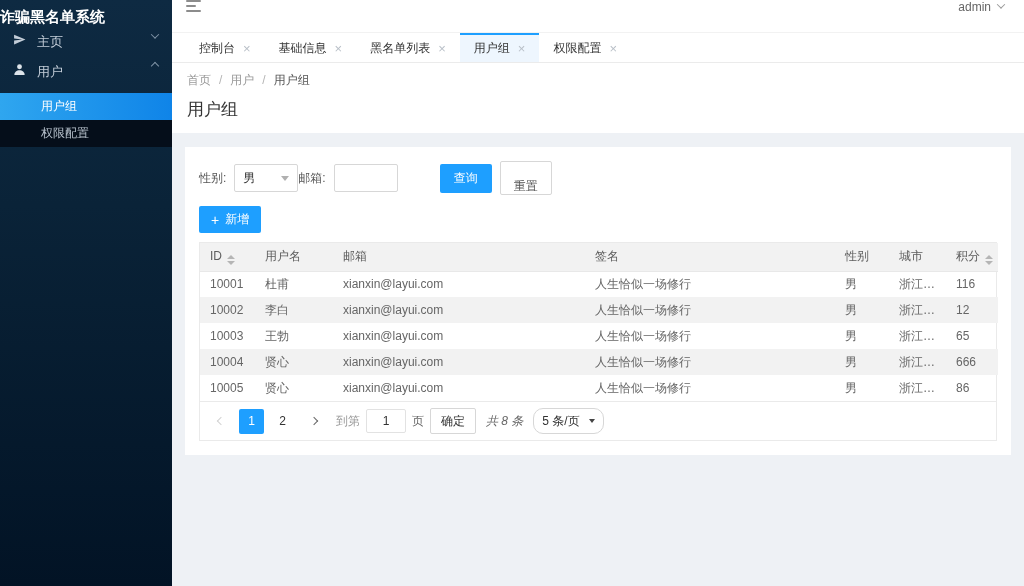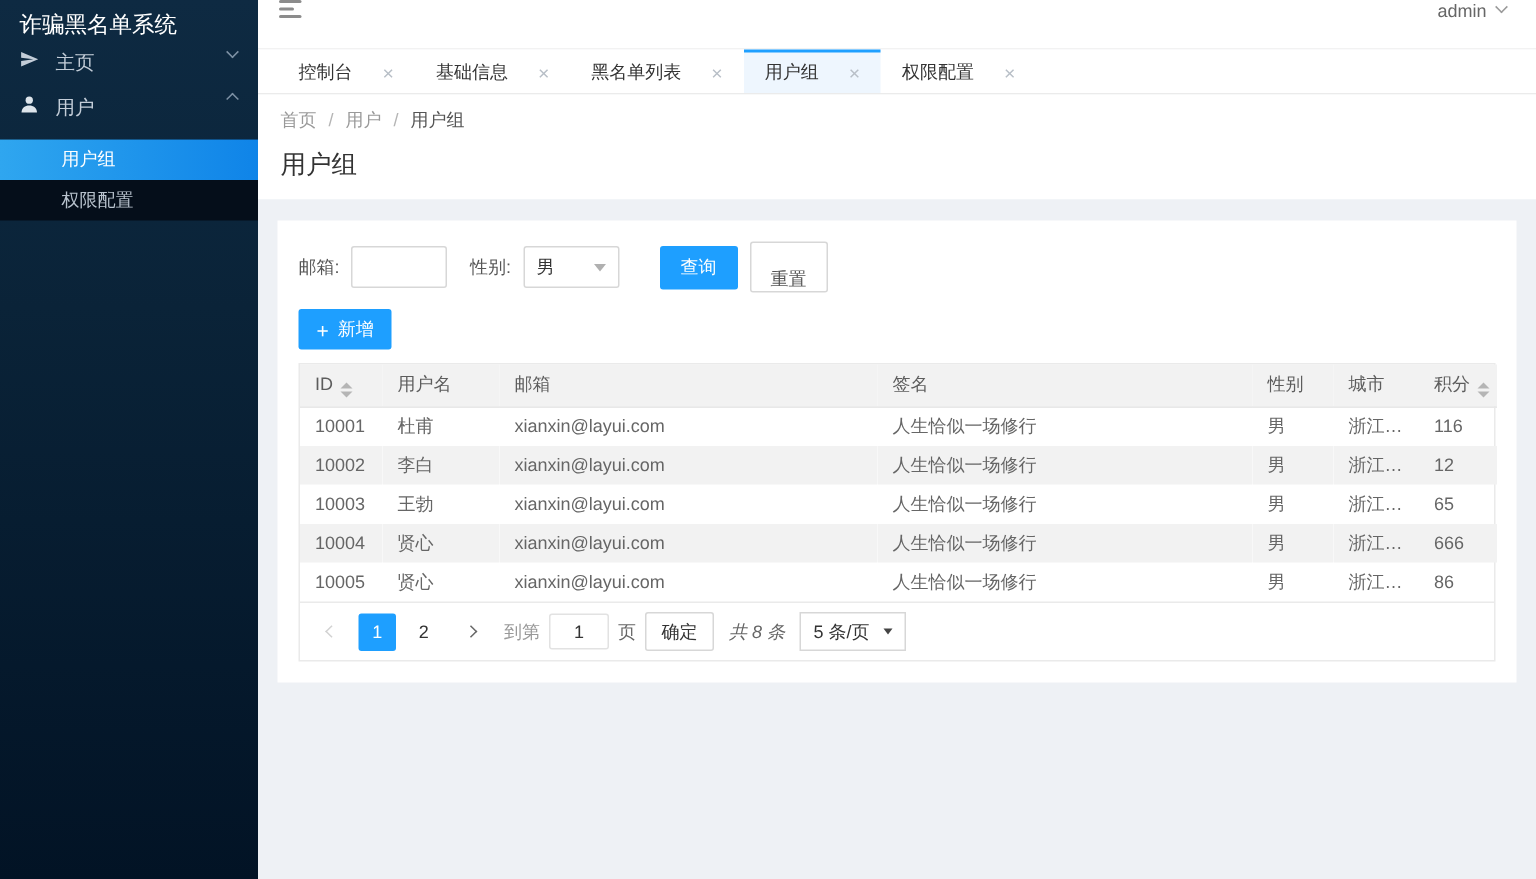--- a/index.html
+++ b/index.html
@@ -8,21 +8,21 @@
     font-family:"Liberation Sans","DejaVu Sans",sans-serif;
     font-size:12px; color:#333; background:#eef1f5; overflow:hidden;
   }
   .screen { position:relative; width:1024px; height:586px; }
 
   
   .sidebar {
     position:absolute; left:0; top:0; width:172px; height:586px;
     background:linear-gradient(180deg,#0e2a42 0%,#0a2338 35%,#021325 100%);
   }
-  .logo { height:33px; line-height:33px; padding-left:13px; color:#fff; font-size:15px; font-weight:normal; }
+  .logo { height:33px; line-height:33px; color:#fff; font-size:15px; font-weight:bold; }
   .nav-item { height:30px; display:flex; align-items:flex-start; padding:0 14px 0 13px; color:#c3cdd8; font-size:13px; cursor:pointer; }
   .nav-item .ico { width:15px; margin-right:9px; display:flex; align-items:center; }
   .nav-item .chev { margin-left:auto; }
   .chev { display:inline-block; width:6px; height:6px; border-right:1px solid #7f93a6; border-bottom:1px solid #7f93a6; }
   .chev.down { transform:rotate(45deg) translate(-1px,-1px); }
   .chev.up { transform:rotate(-135deg); }
   .submenu { background:#050e1a; }
   .sub-item { height:27px; line-height:27px; padding-left:41px; color:#b9c3ce; font-size:12px; cursor:pointer; }
   .sub-item.active { background:linear-gradient(90deg,#2fa6ef,#0f84e8); color:#fff; }
 
@@ -32,21 +32,21 @@
   .topbar { height:33px; background:#fff; border-bottom:1px solid #f2f2f2; display:flex; align-items:flex-start; justify-content:space-between; padding:0 20px 0 14px; }
   .collapse { display:flex; flex-direction:column; gap:3px; cursor:pointer; }
   .collapse i { height:2px; background:#8c8c8c; border-radius:1px; display:block; }
   .collapse i:nth-child(1){ width:15px; }
   .collapse i:nth-child(2){ width:10px; }
   .collapse i:nth-child(3){ width:15px; }
   .user-menu { display:flex; align-items:center; gap:7px; color:#666; cursor:pointer; }
   .user-menu .chev { border-color:#999; margin-top:-3px; }
 
   .tabbar { height:30px; background:#fff; border-bottom:1px solid #ebebeb; display:flex; align-items:stretch; padding-left:13px; }
-  .tab { display:flex; align-items:center; gap:20px; padding:0 14px; color:#333; cursor:pointer; border-top:2px solid transparent; }
+  .tab { display:flex; align-items:center; gap:8px; padding:0 14px; color:#333; cursor:pointer; border-top:2px solid transparent; }
   .tab .close { color:#b8bfc7; font-size:13px; line-height:1; }
   .tab.active { background:#eef6fe; border-top-color:#1e9fff; }
 
   .page-head { background:#fff; padding:7px 15px 12px; }
   .breadcrumb { display:flex; align-items:center; height:20px; color:#999; }
   .crumb { display:flex; align-items:center; cursor:pointer; }
   .crumb .sep { color:#b5b5b5; margin:0 8px; }
   .crumb:last-child .sep { display:none; }
   .crumb:last-child .crumb-label { color:#555; cursor:default; }
   .page-title { font-size:17px; color:#333; margin-top:8px; }
@@ -88,21 +88,21 @@
   .pg.next { color:#666; }
   .pg .chev { border-color:currentColor; }
   .chev.left { transform:rotate(135deg); }
   .chev.right { transform:rotate(-45deg); }
   .pages { display:contents; }
   .pg.page.active { background:#1e9fff; color:#fff; }
   .jump-label { color:#999; margin-left:4px; }
   .jump-input { width:40px; height:24px; border:1px solid #e2e2e2; border-radius:2px; text-align:center; outline:none; font:inherit; color:#333; }
   .confirm { height:26px; padding:0 10px; background:#fff; border:1px solid #d7d7d7; border-radius:2px; cursor:pointer; font:inherit; color:#333; }
   .total { margin:0 4px;font-style:italic; }
-  .perpage { height:26px; border:1px solid #d7d7d7; border-radius:0; display:flex; align-items:center; gap:9px; padding:0 8px; cursor:pointer; color:#333; background:#fff; }
+  .perpage { height:26px; border:1px solid #d7d7d7; border-radius:10px; display:flex; align-items:center; gap:9px; padding:0 8px; cursor:pointer; color:#333; background:#fff; }
   .perpage .caret { border-top-color:#444; border-left-width:3.5px; border-right-width:3.5px; border-top-width:4.5px; }
 </style>
 </head>
 <body>
 
 <div class="screen">
 
   <aside class="sidebar">
     <div class="logo">诈骗黑名单系统</div>
     <nav>
@@ -191,30 +191,30 @@
 
         </span>
         </div>
       <div class="page-title">用户组</div>
     </div>
 
     <div class="content">
       <div class="card">
 
         <div class="filter">
-          <div class="grp">
-            <label>邮箱:</label>
-            <input class="txt" style="">
-          </div>
           <div class="grp" style="margin-right:0">
             <label>性别:</label>
             <div class="select">
               <span>男</span>
               <span class="caret"></span>
             </div>
+          </div>
+          <div class="grp">
+            <label>邮箱:</label>
+            <input class="txt" style="">
           </div>
           <button class="btn btn-primary search">查询</button>
           <button class="btn btn-plain">重置</button>
         </div>
 
         <div class="add-row">
           <button class="btn-add">
             <span class="plus">+</span>
             <span>新增</span>
           </button>

